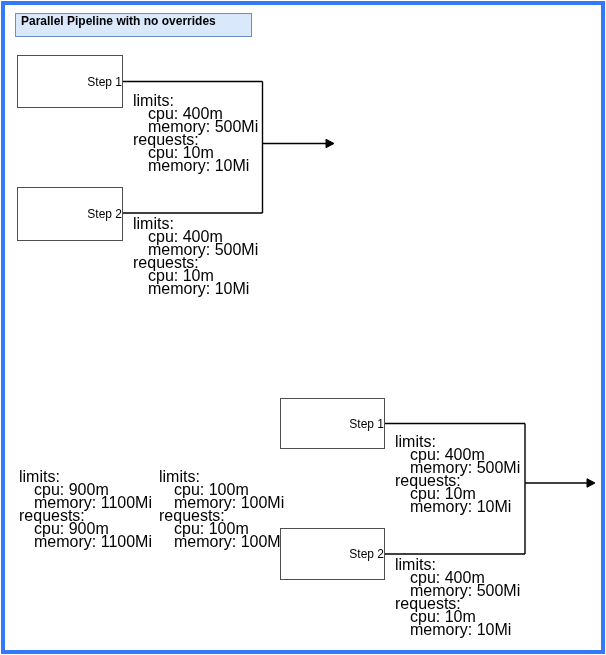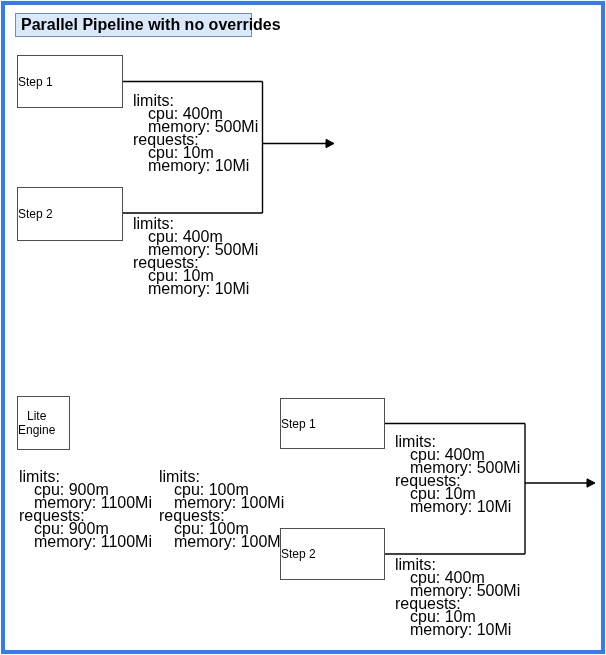--- a/index.html
+++ b/index.html
@@ -32,37 +32,37 @@
     left: 0; top: 0;
     z-index: 1;
   }
   .connectors line { stroke: var(--line); stroke-width: 1.4; }
   .connectors polygon { fill: var(--line); stroke: var(--line); stroke-width: 1; }
   .hdr {
     position: absolute;
     background: var(--header_bg);
     border: 1px solid var(--header_border);
     display: flex;
-    align-items: center;
+    align-items: flex-start;
     padding-left: 5px;
     font-weight: bold;
-    font-size: 16px;
+    font-size: 12px;
     white-space: nowrap;
     z-index: 2;
     box-sizing: border-box;
   }
   .h1 { left: 15px; top: 13px; width: 237px; height: 24px; }
   .h2 { left: 15px; top: 331px; width: 186px; height: 24px; }
   .node {
     position: absolute;
     background: #ffffff;
     border: 1.5px solid var(--node_border);
     display: flex;
     align-items: center;
-    justify-content: flex-start;
+    justify-content: flex-end;
     font-size: 12px;
     z-index: 2;
     box-sizing: border-box;
     text-align: center;
   }
   .n-step1-top { left: 17px;  top: 55px;  width: 106px; height: 53px; }
   .n-step2-top { left: 17px;  top: 187px; width: 106px; height: 54px; }
   .n-lite      { left: 17px;  top: 396px; width: 53px;  height: 54px; }
   .n-addon     { left: 157px; top: 396px; width: 53px;  height: 54px; }
   .n-step1-bot { left: 280px; top: 398px; width: 105px; height: 51px; }
@@ -125,26 +125,20 @@
   <div class="tb tb-top-s2">
     <div>limits:</div>
     <div class="ind">cpu: 400m</div>
     <div class="ind">memory: 500Mi</div>
     <div>requests:</div>
     <div class="ind">cpu: 10m</div>
     <div class="ind">memory: 10Mi</div>
   </div>
 
 
-  <div class="node n-lite">
-    <div class="lbl2">
-      <div>Lite</div>
-      <div>Engine</div>
-    </div>
-  </div>
   <div class="tb tb-lite">
     <div>limits:</div>
     <div class="ind">cpu: 900m</div>
     <div class="ind">memory: 1100Mi</div>
     <div>requests:</div>
     <div class="ind">cpu: 900m</div>
     <div class="ind">memory: 1100Mi</div>
   </div>
 
   <div class="tb tb-addon">

